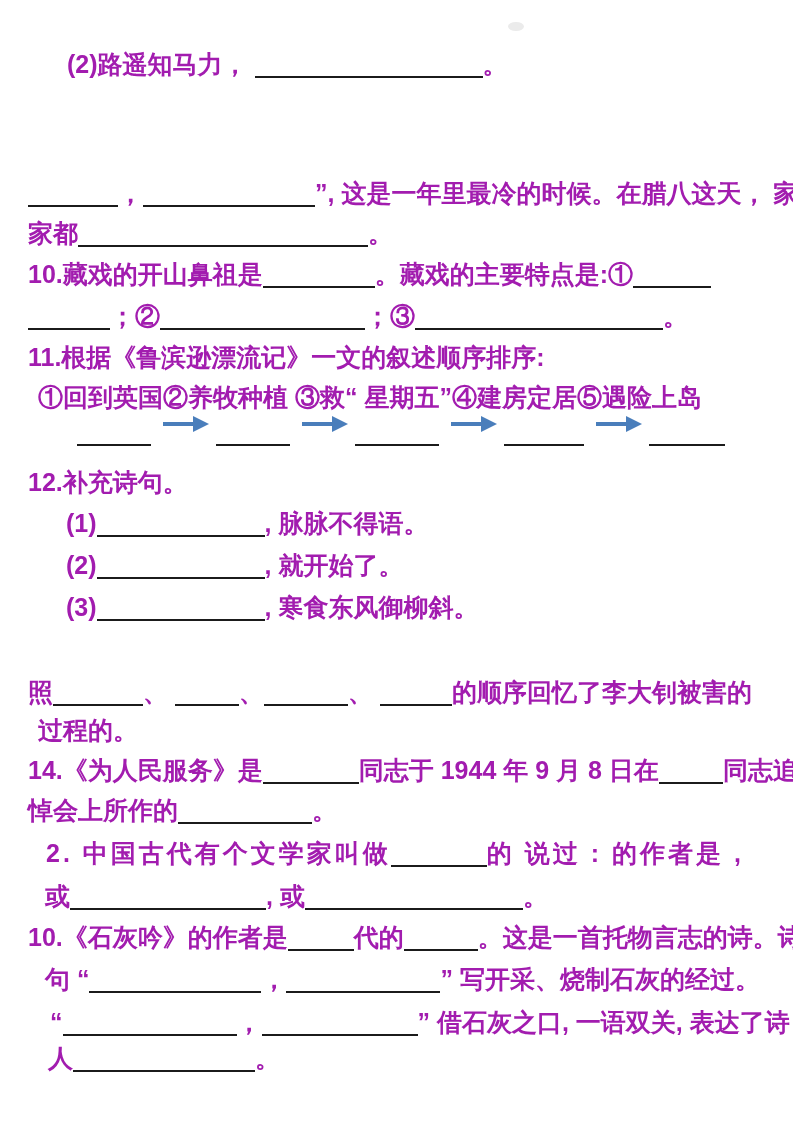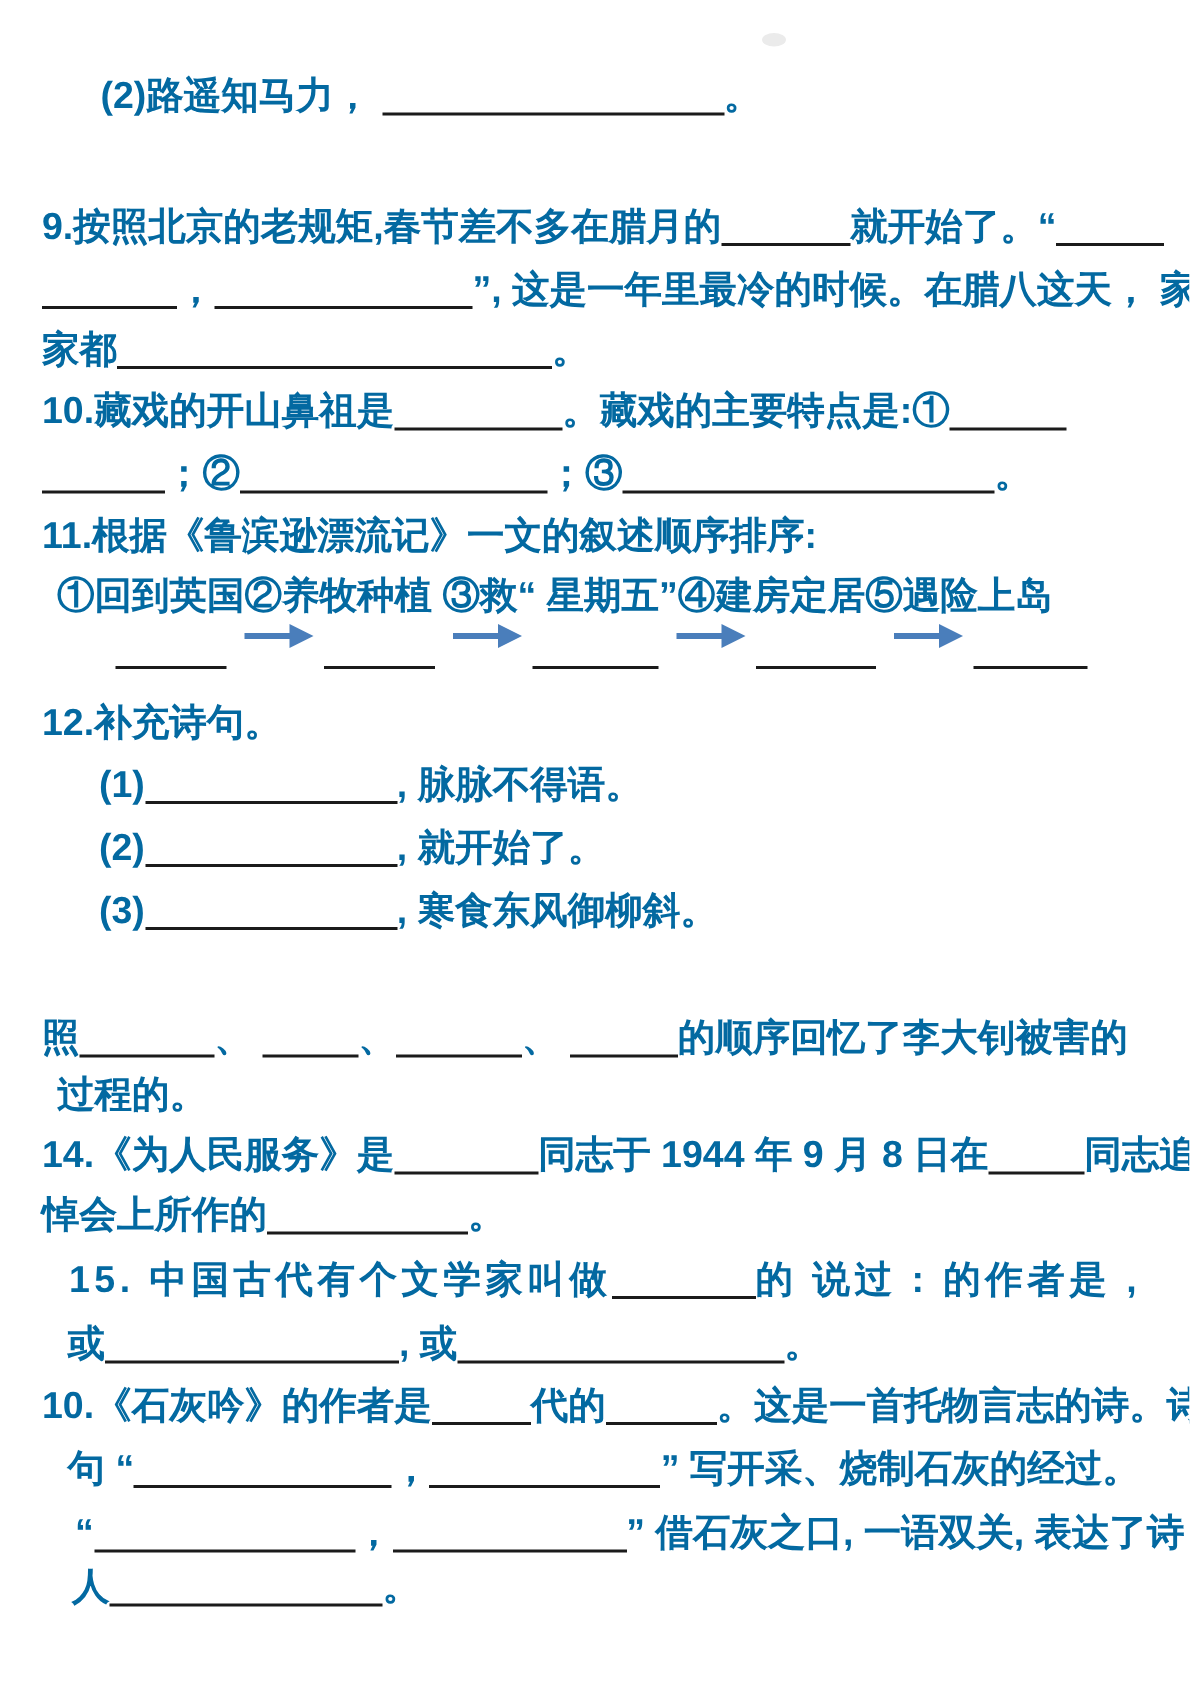--- a/index.html
+++ b/index.html
@@ -9,21 +9,21 @@
     background:#ffffff;
     overflow:hidden;
     font-family:"Liberation Sans", sans-serif;
   }
   .line{
     position:absolute;
     white-space:pre;
     font-size:25px;
     line-height:32px;
     font-weight:600;
-    color:#0369a1;
+    color:#a21caf;
   }
   .txt{display:inline-block;}
   .blank{
     display:inline-block;
     height:1em;
     border-bottom:2.5px solid #1b1b1b;
     vertical-align:-5px;
   }
   .arrow{
     display:inline-block;
@@ -38,21 +38,20 @@
     background:#ebebeb;
     border-radius:50%;
   }
 </style>
 </head>
 <body>
 
 <div id="page">
   <div class="artifact"></div>
 <div class="line" style="left: 67px; top: 48px;"><span class="txt">(2)路遥知马力， </span><span class="blank" style="width: 228px; border-bottom-color: rgb(27, 27, 27);"></span><span class="txt">。</span></div>
-    <div class="line" style="left: 28px; top: 135px;"><span class="txt">9.按照北京的老规矩,春节差不多在腊月的</span><span class="blank" style="width: 86px; border-bottom-color: rgb(27, 27, 27);"></span><span class="txt">就开始了。“</span><span class="blank" style="width: 72px; border-bottom-color: rgb(27, 27, 27);"></span></div>
     <div class="line" style="left: 28px; top: 177px;"><span class="blank" style="width: 90px; border-bottom-color: rgb(27, 27, 27);"></span><span class="txt">，</span><span class="blank" style="width: 172px; border-bottom-color: rgb(27, 27, 27);"></span><span class="txt">”, 这是一年里最冷的时候。在腊八这天， 家</span></div>
     <div class="line" style="left: 28px; top: 217px;"><span class="txt">家都</span><span class="blank" style="width: 290px; border-bottom-color: rgb(27, 27, 27);"></span><span class="txt">。</span></div>
     <div class="line" style="left: 28px; top: 258px;"><span class="txt">10.藏戏的开山鼻祖是</span><span class="blank" style="width: 112px; border-bottom-color: rgb(27, 27, 27);"></span><span class="txt">。藏戏的主要特点是:①</span><span class="blank" style="width: 78px; border-bottom-color: rgb(27, 27, 27);"></span></div>
     <div class="line" style="left: 28px; top: 300px; text-align: right;"><span class="blank" style="width: 82px; border-bottom-color: rgb(27, 27, 27);"></span><span class="txt">；②</span><span class="blank" style="width: 205px; border-bottom-color: rgb(27, 27, 27);"></span><span class="txt">；③</span><span class="blank" style="width: 248px; border-bottom-color: rgb(27, 27, 27);"></span><span class="txt">。</span></div>
     <div class="line" style="left: 28px; top: 341px;"><span class="txt">11.根据《鲁滨逊漂流记》一文的叙述顺序排序:</span></div>
     <div class="line" style="left: 38px; top: 381px;"><span class="txt">①回到英国②养牧种植 ③救“ 星期五”④建房定居⑤遇险上岛</span></div>
     <div class="line" style="left: 77px; top: 414px;"><span class="blank" style="width: 74px; border-bottom-color: rgb(27, 27, 27);"></span><span class="arrow"><svg width="48" height="20" viewBox="0 0 48 20">
           <path d="M1 10 H34" stroke="#4a7ebb" stroke-width="4" fill="none"></path>
           <path d="M31 2 L47 10 L31 18 Z" fill="#4a7ebb"></path>
         </svg></span><span class="blank" style="width: 74px; border-bottom-color: rgb(27, 27, 27);"></span><span class="arrow"><svg width="48" height="20" viewBox="0 0 48 20">
@@ -66,19 +65,19 @@
           <path d="M31 2 L47 10 L31 18 Z" fill="#4a7ebb"></path>
         </svg></span><span class="blank" style="width: 76px; border-bottom-color: rgb(27, 27, 27);"></span></div>
     <div class="line" style="left: 28px; top: 466px;"><span class="txt">12.补充诗句。</span></div>
     <div class="line" style="left: 66px; top: 507px;"><span class="txt">(1)</span><span class="blank" style="width: 168px; border-bottom-color: rgb(27, 27, 27);"></span><span class="txt">, 脉脉不得语。</span></div>
     <div class="line" style="left: 66px; top: 549px;"><span class="txt">(2)</span><span class="blank" style="width: 168px; border-bottom-color: rgb(27, 27, 27);"></span><span class="txt">, 就开始了。</span></div>
     <div class="line" style="left: 66px; top: 591px;"><span class="txt">(3)</span><span class="blank" style="width: 168px; border-bottom-color: rgb(27, 27, 27);"></span><span class="txt">, 寒食东风御柳斜。</span></div>
     <div class="line" style="left: 28px; top: 676px;"><span class="txt">照</span><span class="blank" style="width: 90px; border-bottom-color: rgb(27, 27, 27);"></span><span class="txt">、 </span><span class="blank" style="width: 64px; border-bottom-color: rgb(27, 27, 27);"></span><span class="txt">、</span><span class="blank" style="width: 84px; border-bottom-color: rgb(27, 27, 27);"></span><span class="txt">、 </span><span class="blank" style="width: 72px; border-bottom-color: rgb(27, 27, 27);"></span><span class="txt">的顺序回忆了李大钊被害的</span></div>
     <div class="line" style="left: 28px; top: 714px; margin-left: 10px;"><span class="txt">过程的。</span></div>
     <div class="line" style="left: 28px; top: 754px;"><span class="txt">14.《为人民服务》是</span><span class="blank" style="width: 96px; border-bottom-color: rgb(27, 27, 27);"></span><span class="txt">同志于 1944 年 9 月 8 日在</span><span class="blank" style="width: 64px; border-bottom-color: rgb(27, 27, 27);"></span><span class="txt">同志追</span></div>
     <div class="line" style="left: 28px; top: 794px;"><span class="txt">悼会上所作的</span><span class="blank" style="width: 134px; border-bottom-color: rgb(27, 27, 27);"></span><span class="txt">。</span></div>
-    <div class="line" style="left: 46px; top: 837px; letter-spacing: 3px;"><span class="txt">15. 中国古代有个文学家叫做</span><span class="blank" style="width: 96px; border-bottom-color: rgb(27, 27, 27);"></span><span class="txt">的 说过 : 的作者是 ,</span></div>
+    <div class="line" style="left: 46px; top: 837px; letter-spacing: 3px;"><span class="txt">2. 中国古代有个文学家叫做</span><span class="blank" style="width: 96px; border-bottom-color: rgb(27, 27, 27);"></span><span class="txt">的 说过 : 的作者是 ,</span></div>
     <div class="line" style="left: 45px; top: 880px;"><span class="txt">或</span><span class="blank" style="width: 196px; border-bottom-color: rgb(27, 27, 27);"></span><span class="txt">, 或</span><span class="blank" style="width: 218px; border-bottom-color: rgb(27, 27, 27);"></span><span class="txt">。</span></div>
     <div class="line" style="left: 28px; top: 921px;"><span class="txt">10.《石灰吟》的作者是</span><span class="blank" style="width: 66px; border-bottom-color: rgb(27, 27, 27);"></span><span class="txt">代的</span><span class="blank" style="width: 74px; border-bottom-color: rgb(27, 27, 27);"></span><span class="txt">。这是一首托物言志的诗。诗</span></div>
     <div class="line" style="left: 50px; top: 1006px;"><span class="txt">“</span><span class="blank" style="width: 174px; border-bottom-color: rgb(27, 27, 27);"></span><span class="txt">，</span><span class="blank" style="width: 156px; border-bottom-color: rgb(27, 27, 27);"></span><span class="txt">” 借石灰之口, 一语双关, 表达了诗</span></div>
     <div class="line" style="left: 45px; top: 963px;"><span class="txt">句 “</span><span class="blank" style="width: 172px; border-bottom-color: rgb(27, 27, 27);"></span><span class="txt">，</span><span class="blank" style="width: 154px; border-bottom-color: rgb(27, 27, 27);"></span><span class="txt">” 写开采、烧制石灰的经过。</span></div>
     <div class="line" style="left: 48px; top: 1042px;"><span class="txt">人</span><span class="blank" style="width: 182px; border-bottom-color: rgb(27, 27, 27);"></span><span class="txt">。</span></div>
   </div>
 
 </body></html>

